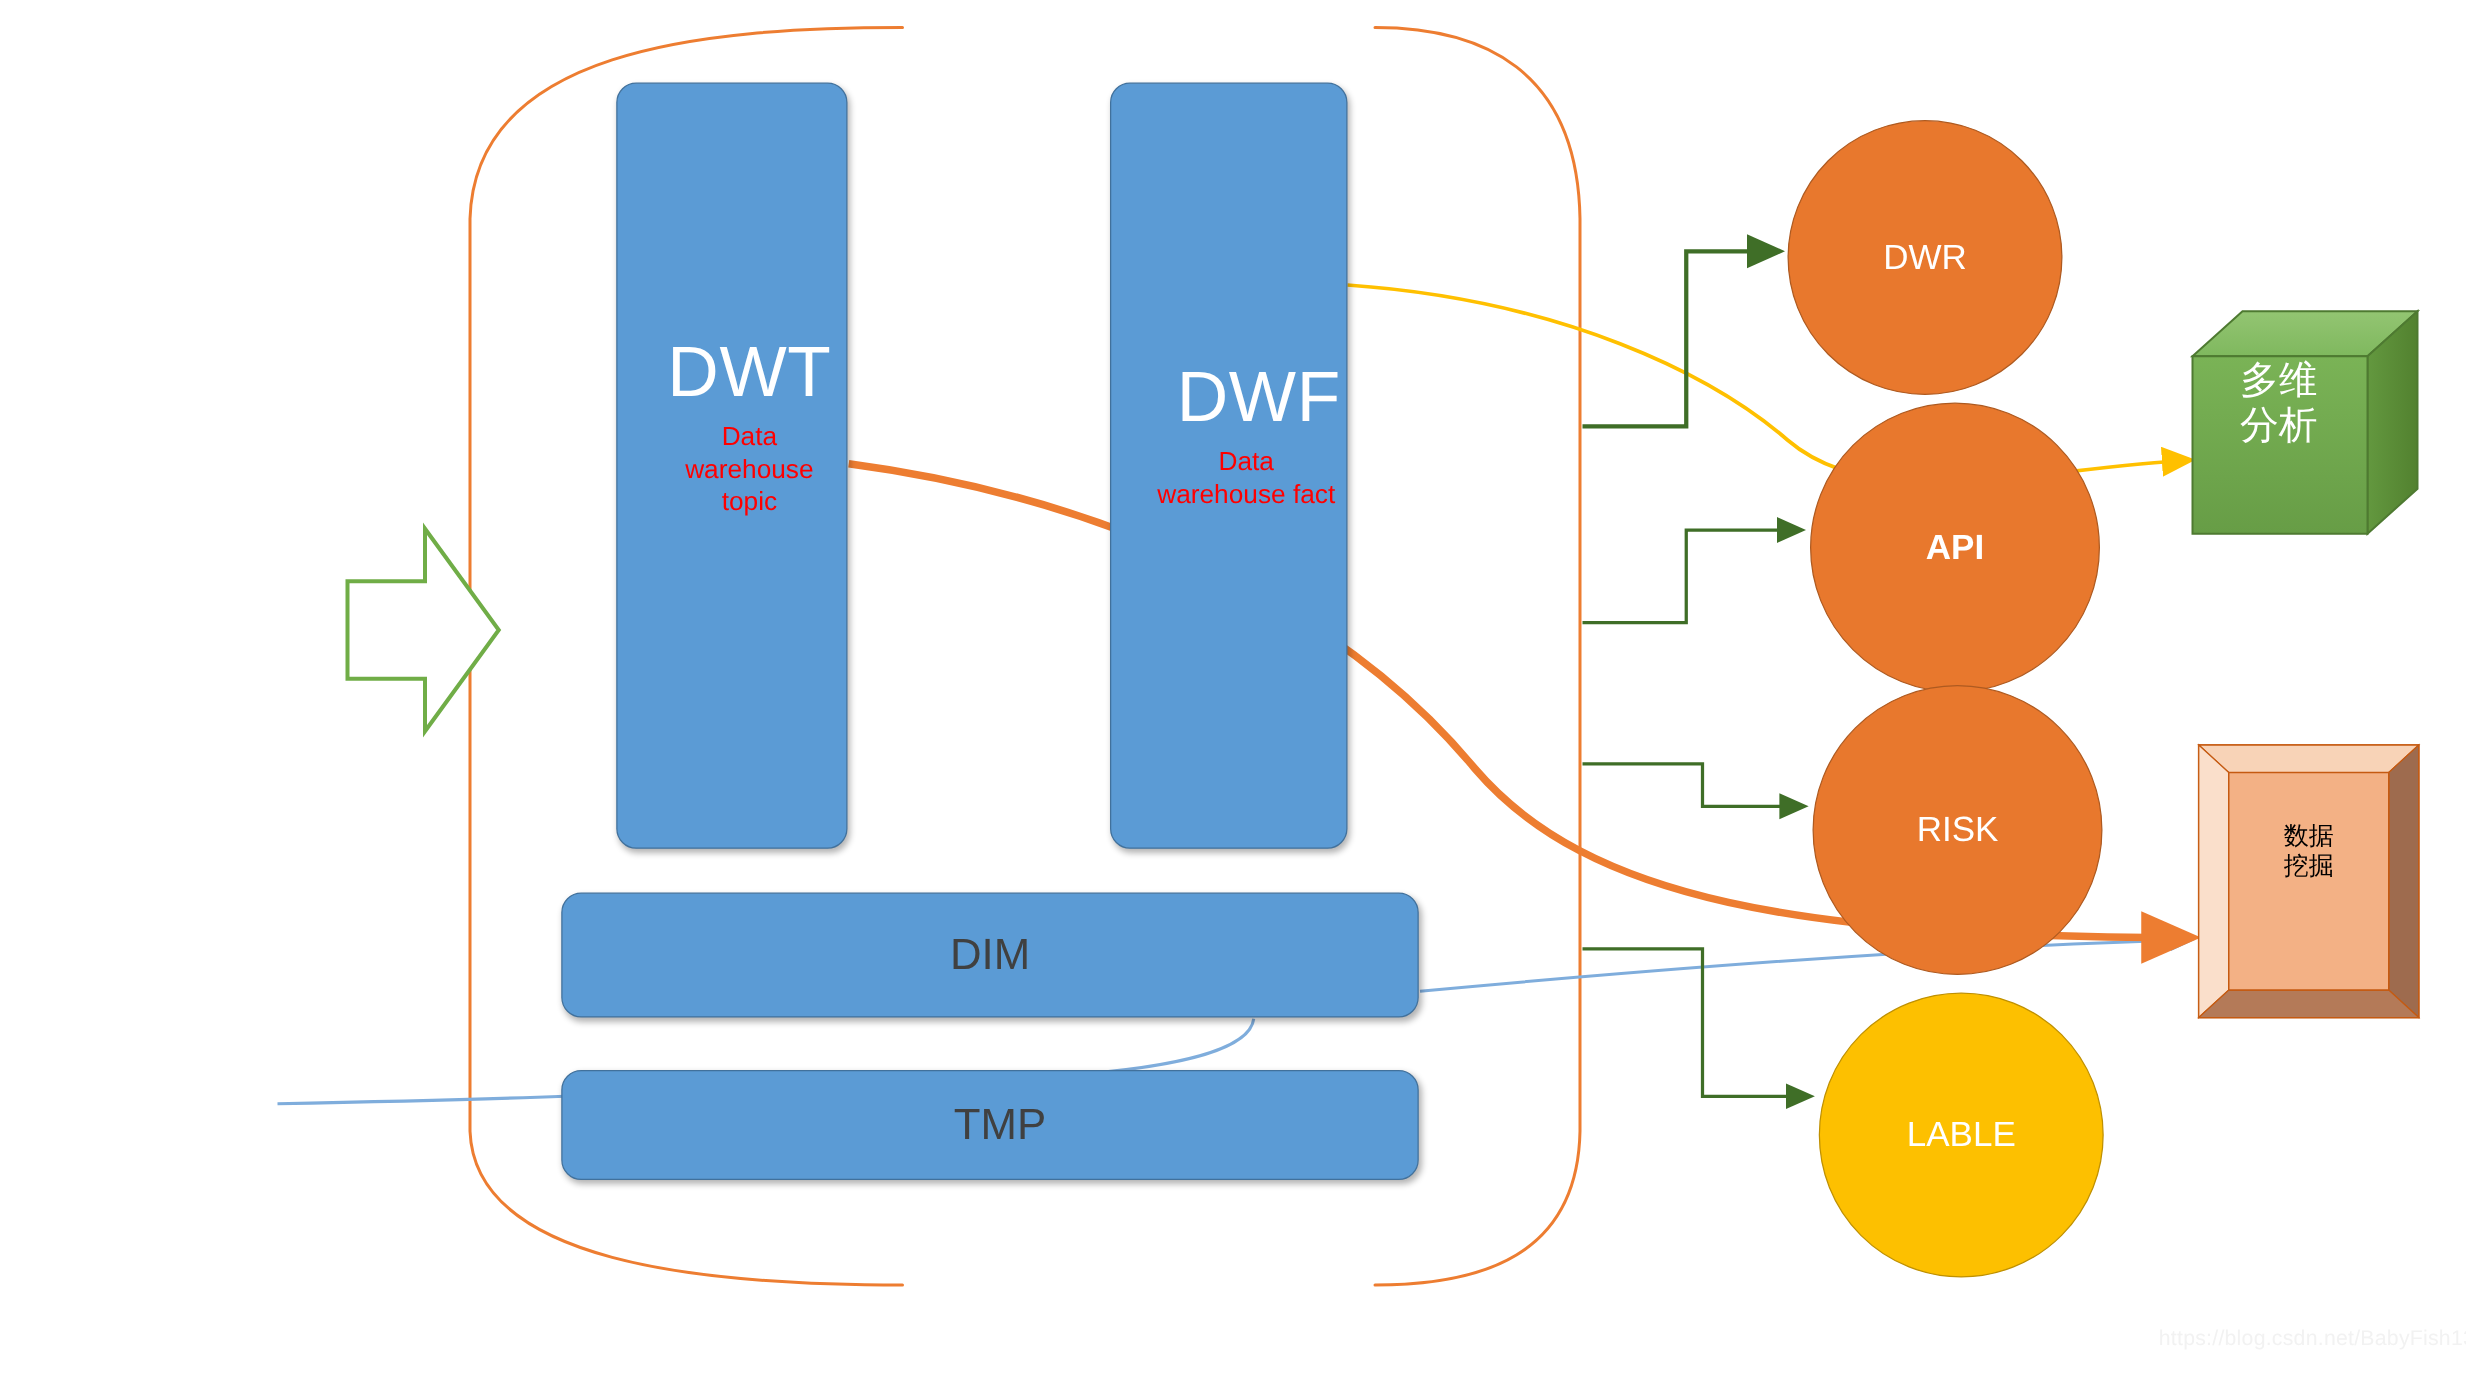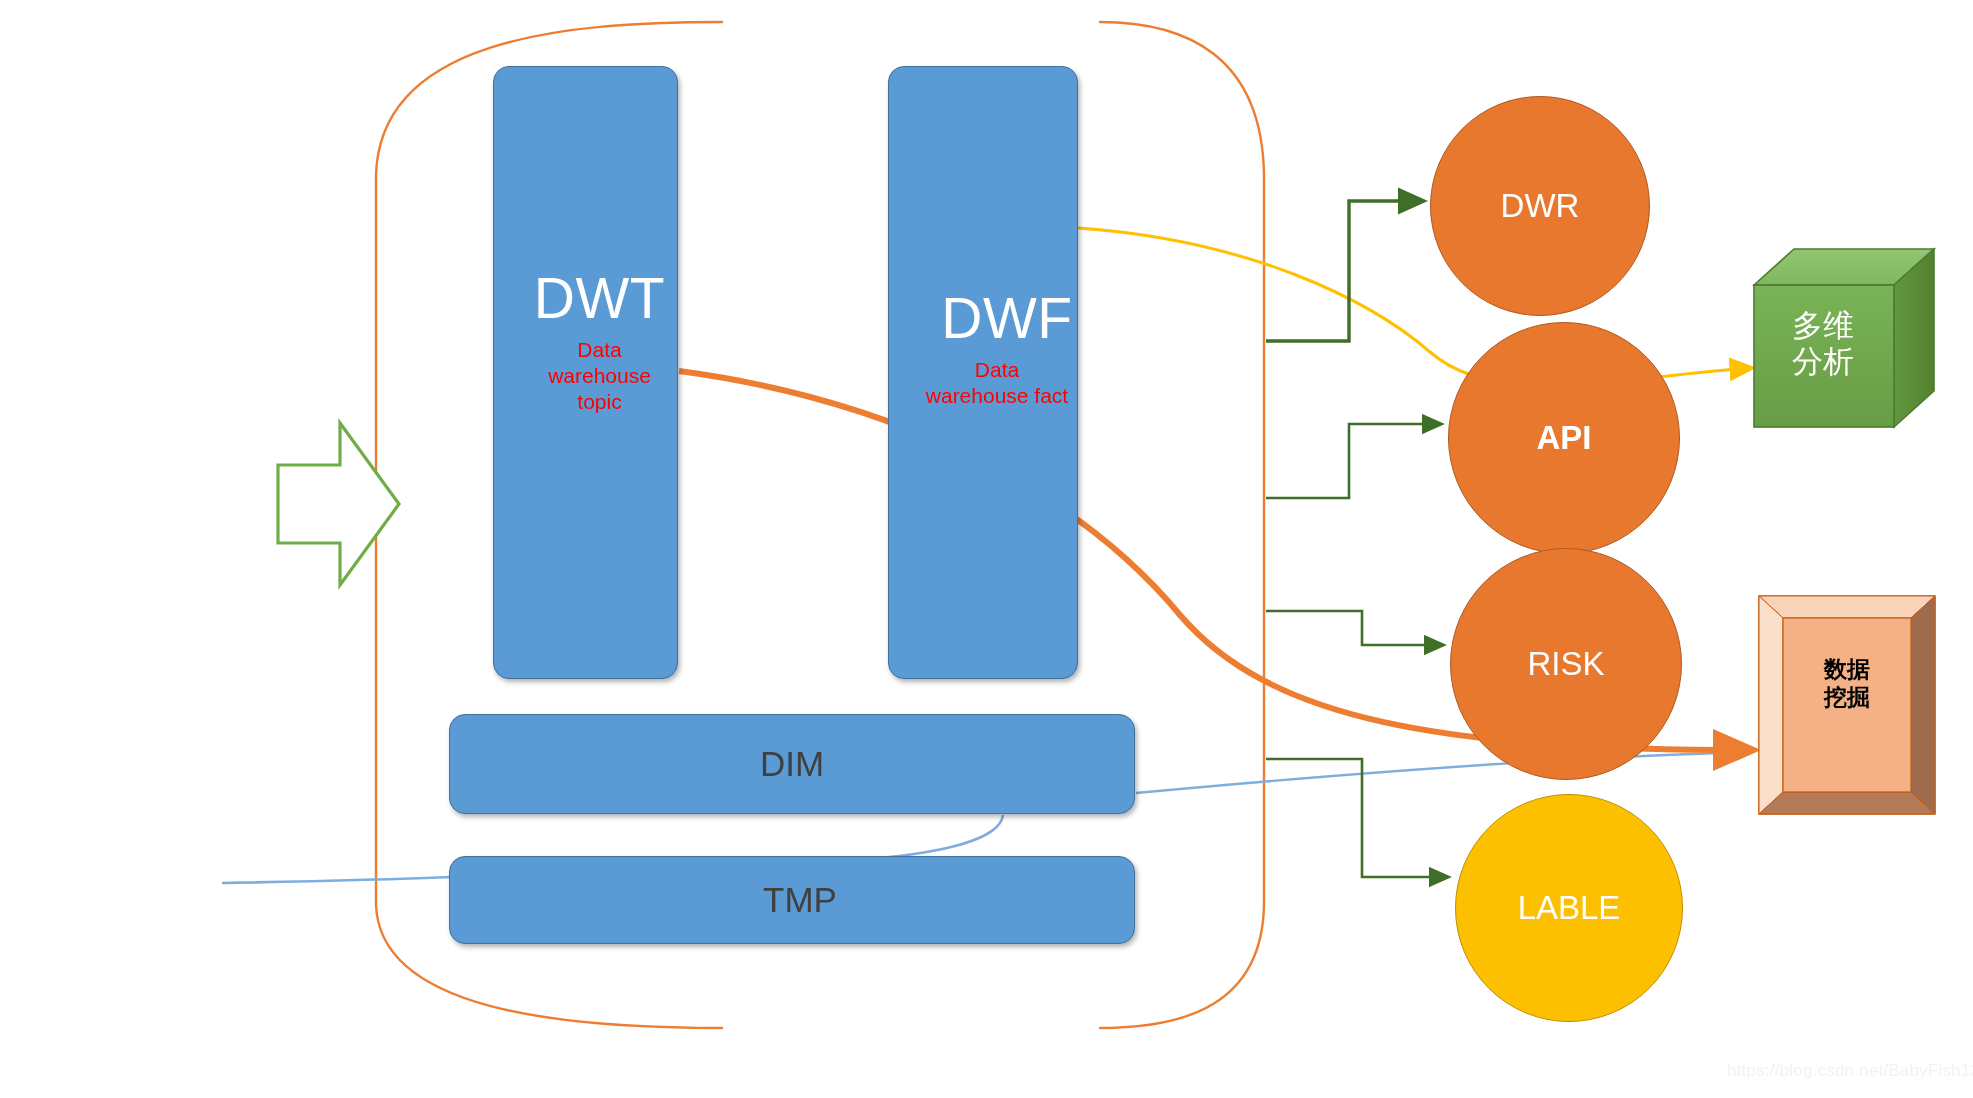--- a/index.html
+++ b/index.html
@@ -82,62 +82,61 @@
     color: #404040;
     font-size: 35px;
   }
   #dim-node { left: 449px; top: 714px; width: 686px; height: 100px; }
   #tmp-node { left: 449px; top: 856px; width: 686px; height: 88px; padding-left: 16px; }
 
   
   .circle {
     border-radius: 50%;
     color: #ffffff;
-    font-size: 33px;
+    font-size: 28px;
   }
   .circle-orange {
     background: #e8782d;
     border: 1px solid #ae5a20;
   }
   .circle-yellow {
     background: #fdc000;
     border: 1px solid #bf9000;
   }
   #dwr-node  { left: 1430px; top: 96px;  width: 220px; height: 220px; }
   #api-node  { left: 1448px; top: 322px; width: 232px; height: 232px; font-weight: bold; }
   #risk-node { left: 1450px; top: 548px; width: 232px; height: 232px; }
   #lable-node{ left: 1455px; top: 794px; width: 228px; height: 228px; }
 
   
   #cube-node {
-    left: 1754px; top: 266px; width: 180px; height: 178px;
+    left: 1754px; top: 245px; width: 180px; height: 178px;
   }
   .cube-text {
     position: absolute;
     left: 4px; top: 42px;
     width: 130px;
     text-align: center;
     color: #ffffff;
     font-size: 31px;
     line-height: 1.16;
     font-family: "DejaVu Sans", "Liberation Sans", sans-serif;
     z-index: 4;
   }
 
   
   #mining-node {
     left: 1759px; top: 596px; width: 176px; height: 218px;
   }
   .mining-text {
     color: #000000;
-    font-size: 23px;
+    font-size: 20px;
     line-height: 1.2;
     text-align: center;
     font-family: "DejaVu Sans", "Liberation Sans", sans-serif;
-    font-weight: bold;
   }
 
   
   #watermark {
     position: absolute;
     left: 1727px; top: 1061px;
     color: #f2f2f2;
     font-size: 17px;
     letter-spacing: 0.2px;
     white-space: nowrap;

